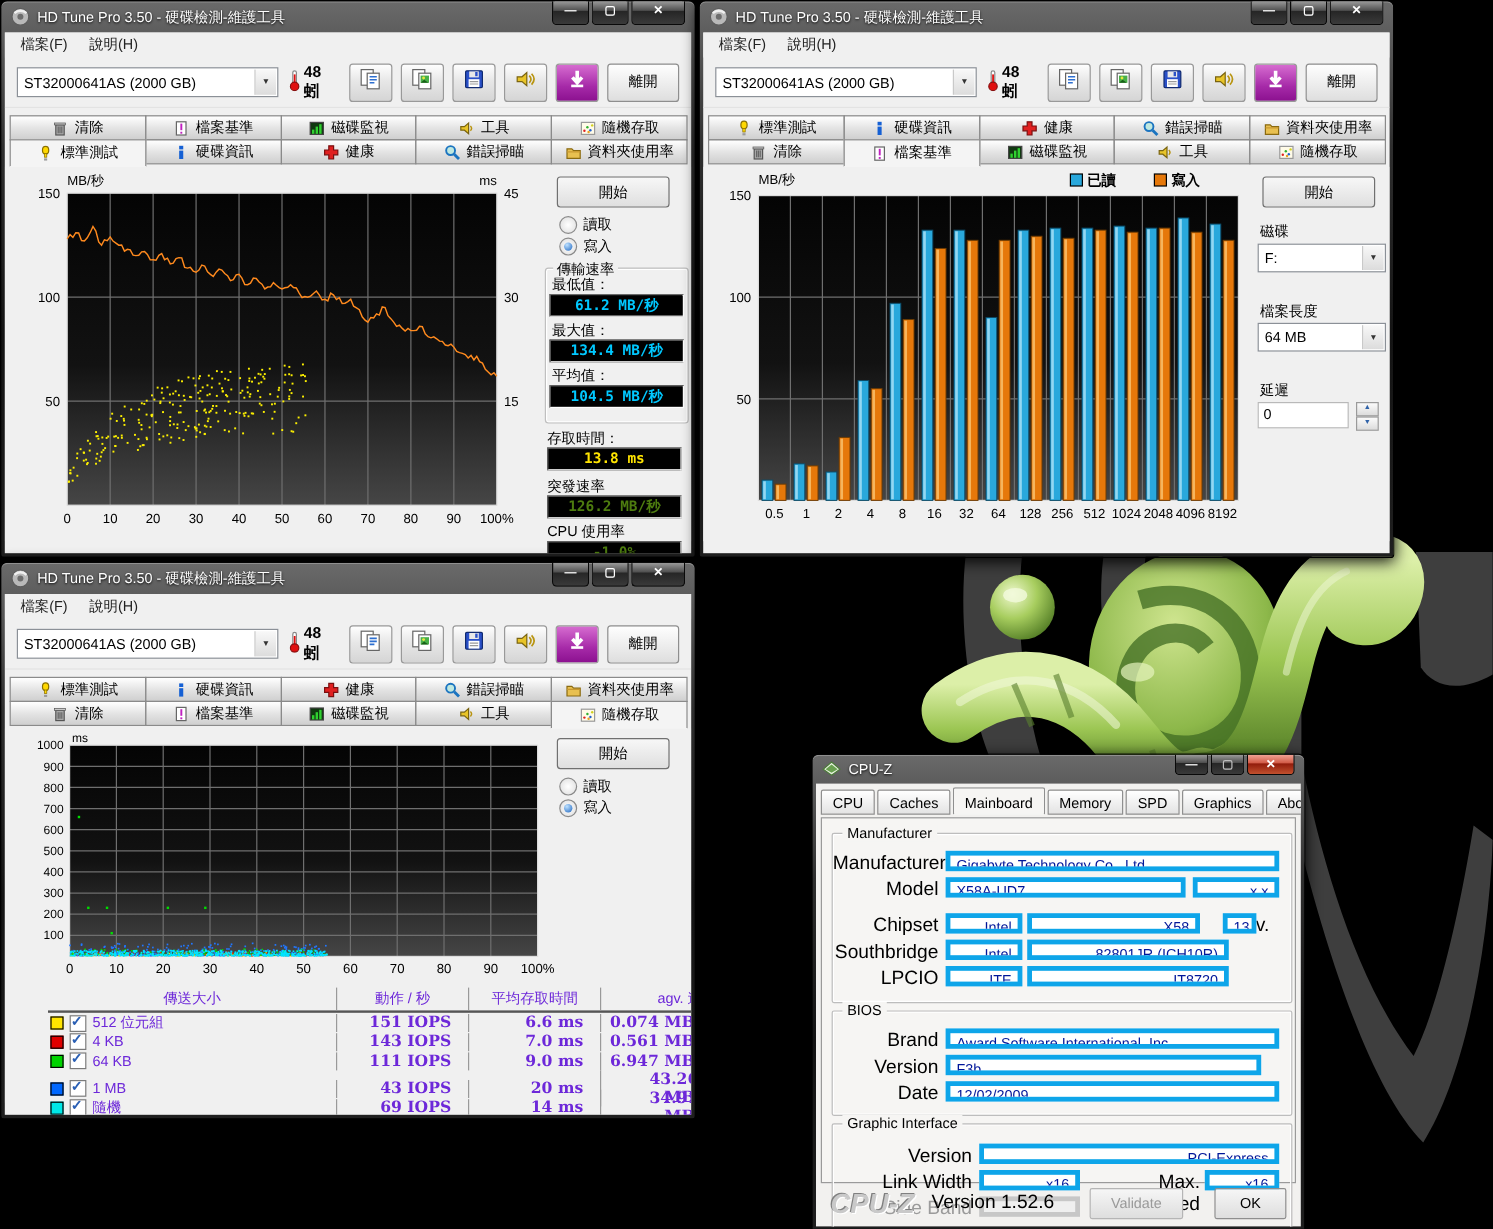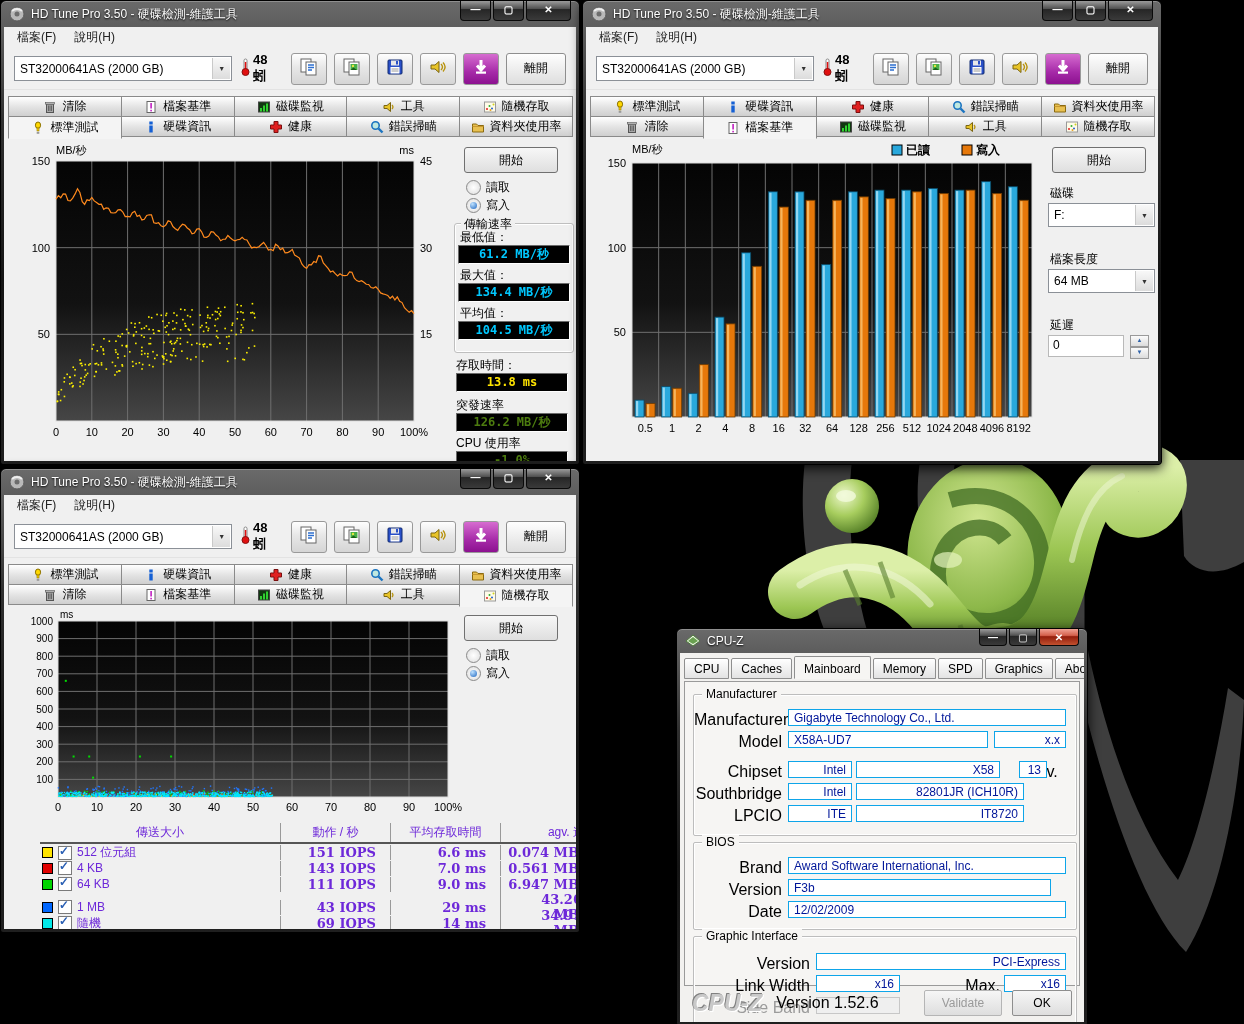--- a/index.html
+++ b/index.html
@@ -87,21 +87,21 @@
   .cpuz .client{top:24px;background:#f2f1ef}
   .ctabs{display:flex;padding:5px 4px 0 4px;position:relative;z-index:2}
   .ctab{padding:3px 9px 2px;border:1px solid #8f8f8f;border-radius:2px 2px 0 0;font-size:12px;color:#000;
         background:linear-gradient(#fff,#e3e3e3);margin-right:2px}
   .ctab.active{background:#f6f5f3;padding-top:5px;margin-top:-2px;border-bottom:1px solid #f6f5f3}
   .cpage{position:absolute;left:4px;right:4px;top:29px;bottom:36px;border:1px solid #9a9a9a;background:#f6f5f3;margin-top:-1px}
   .cgrp{position:absolute;left:8px;width:382px;border:1px solid #bdbdbd;border-radius:2px;box-shadow:inset 0 0 0 1px #fff}
   .cgrp>.glabel{position:absolute;top:-8px;left:8px;background:#f6f5f3;padding:0 4px;font-size:12px;color:#000}
   .clab{position:absolute;text-align:right;color:#000}
   .clab.dis{color:#9b9b9b}
-  .fld{position:absolute;height:17px;background:#fff;border:1px solid #0ea5e9;color:#001699;
+  .fld{position:absolute;height:17px;background:#fff;border:4px solid #0ea5e9;color:#001699;
        font-size:12px;line-height:16px;padding:0 5px;box-sizing:border-box;white-space:nowrap;overflow:hidden}
   .fld.center{text-align:right}
   .fld.dis{background:#efefef;border-color:#c7c7c7}
   .cfooter{position:absolute;left:4px;right:4px;bottom:4px;height:30px;display:flex;align-items:center}
   .cpuz-logo{font:bold italic 23px "Liberation Sans",sans-serif;color:#c9c9c9;
              text-shadow:1px 1px 0 #fff,-1px -1px 0 #808080;margin-left:8px}
   .cver{font-size:16px;color:#000;margin-left:14px}
   .cfbtn{height:24px;border:1px solid #8e8e8e;border-radius:2px;background:linear-gradient(#f6f6f6,#dedede);
          font-size:12px;display:flex;align-items:center;justify-content:center;color:#000}
   .cfbtn.dis{color:#9a9a9a;border-color:#b5b5b5}
@@ -2269,21 +2269,21 @@
             <div class="num ra-sep">9.0 ms</div>
             <div class="num ra-sep">6.947 MB/s</div>
           </div>
           <div class="ra-row">
             <div class="c1">
               <span class="sw" style="background: rgb(0, 103, 255);"></span>
               <span class="cbx"></span>
               <span>1 MB</span>
             </div>
             <div class="num ra-sep">43 IOPS</div>
-            <div class="num ra-sep">29 ms</div>
+            <div class="num ra-sep">20 ms</div>
             <div class="num ra-sep">43.265 MB/s</div>
           </div>
           <div class="ra-row">
             <div class="c1">
               <span class="sw" style="background: rgb(0, 232, 232);"></span>
               <span class="cbx"></span>
               <span>隨機</span>
             </div>
             <div class="num ra-sep">69 IOPS</div>
             <div class="num ra-sep">14 ms</div>
@@ -2358,17 +2358,17 @@
         <div class="clab" style="left:210px;top:40px;width:96px">Max. Supported</div>
         <div class="fld center" style="left:310px;top:38px;width:62px">x16</div>
         <div class="clab dis" style="left:20px;top:62px;width:96px">Side Band</div>
         <div class="fld dis" style="left:122px;top:60px;width:84px"></div>
       </div>
     </div>
     <div class="cfooter">
       <span class="cpuz-logo">CPU-Z</span>
       <span class="cver">Version 1.52.6</span>
       <div style="flex:1"></div>
-      <div class="cfbtn dis" style="width:76px;margin-right:10px">Validate</div>
+      <div class="cfbtn dis" style="width:76px;margin-right:26px">Validate</div>
       <div class="cfbtn" style="width:58px;margin-right:8px">OK</div>
     </div>
   </div>
 </div>
 
 </body></html>

